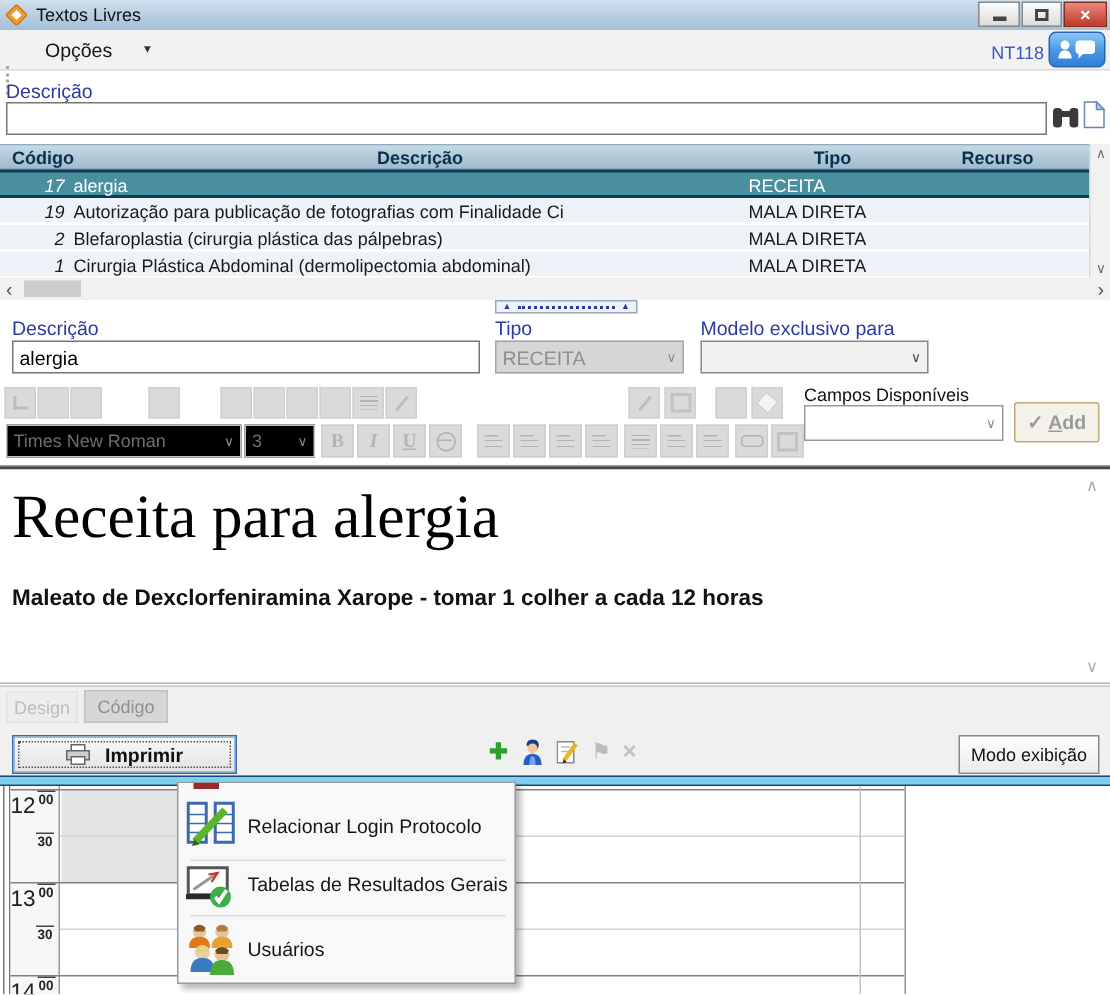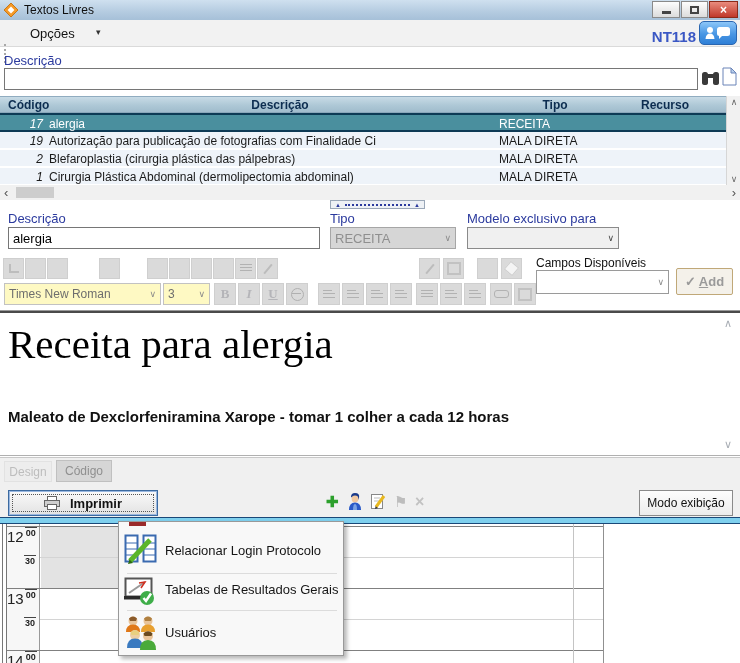--- a/index.html
+++ b/index.html
@@ -20,21 +20,21 @@
   .btn-close{left:709px;width:29px;background:linear-gradient(180deg,#e98b7d,#c0392b);border-color:#8a2a1a;
     color:#fff;font-weight:bold;font-size:12px;}
   .glyph-min{width:9px;height:3px;background:#444;margin-top:6px;}
   .glyph-max{width:9px;height:8px;border:2px solid #444;box-sizing:border-box;}
 
   
   .menubar{left:0;top:20px;width:740px;height:27px;background:#f2f2f2;border-bottom:1px solid #dadada;box-sizing:border-box;}
   .grip{left:4px;top:24px;height:19px;width:0;border-left:2px dotted #a8a8a8;}
   .opcoes{left:30px;top:26px;font-size:13px;color:#141414;}
   .opcoes-caret{left:96px;top:27px;font-size:9px;color:#333;}
-  .nt-code{right:44px;top:28px;font-size:15px;font-weight:bold;color:#3a57c4;}
+  .nt-code{right:44px;top:28px;font-size:12px;font-weight:normal;color:#3a57c4;}
   .chat-btn{left:699px;top:21px;width:38px;height:24px;border-radius:5px;border:1px solid #2a66b0;box-sizing:border-box;
     background:linear-gradient(180deg,#8cc6f8 0%,#4896e4 55%,#2f7fd6 100%);display:flex;align-items:center;justify-content:center;}
 
   
   .lbl-navy{color:#2b3a9e;font-size:13px;}
   .search-label{left:4px;top:53px;}
   .search-input{left:4px;top:68px;width:694px;height:22px;border:1px solid #767676;box-sizing:border-box;
     font:13px "Liberation Sans",sans-serif;padding:0 4px;}
   .binoc{left:702px;top:71px;}
   .newdoc{left:722px;top:67px;}
@@ -75,21 +75,21 @@
   .f-tipo-select{left:330px;top:227px;width:126px;background:#d6d6d6;border:1px solid #a6a6a6;color:#8f8f8f;}
   .f-modelo-label{left:467px;top:211px;}
   .f-modelo-select{left:467px;top:227px;width:152px;background:#f0f0f0;border:1px solid #8a8a8a;color:#444;}
   .sel-chev{margin-left:auto;font-size:9px;color:#8a8a8a;}
   .f-modelo-select .sel-chev{color:#444;}
 
   
   .tbtn{position:absolute;width:21px;height:21px;background:#dadada;border:1px solid #cfcfcf;box-sizing:border-box;
     display:flex;align-items:center;justify-content:center;color:#b4b4b8;}
   .tbtn2{top:283px;width:22px;height:22px;}
-  .ddbox{position:absolute;top:283px;height:22px;background:#fef9c3;border:1px solid #c2c2c2;box-sizing:border-box;
+  .ddbox{position:absolute;top:283px;height:22px;background:#000000;border:1px solid #c2c2c2;box-sizing:border-box;
     display:flex;align-items:center;padding:0 4px;color:#6e6e6e;font-size:12px;}
   .lines{width:12px;height:9px;}
   .l-left{background:repeating-linear-gradient(180deg,#b2b2b2 0 1px,transparent 1px 3px);}
   .l-short{background:
      linear-gradient(90deg,#b2b2b2 0 9px,transparent 9px) 0 0/12px 1px no-repeat,
      repeating-linear-gradient(180deg,transparent 0 3px,#b2b2b2 3px 4px);}
   .serifbtn{font-family:"Liberation Serif",serif;font-size:13px;font-weight:bold;}
   .globe{width:11px;height:11px;border:1px solid #b0b0b0;border-radius:50%;position:relative;}
   .globe:before{content:"";position:absolute;left:0;top:4px;width:9px;height:1px;background:#b0b0b0;}
   .pencil-gl{width:2px;height:12px;background:#bcbcbc;transform:rotate(40deg);}
@@ -102,21 +102,21 @@
   .add-btn{left:676px;top:268px;width:57px;height:27px;background:#f4f1ea;border:1px solid #c0a878;border-radius:2px;
     box-sizing:border-box;display:flex;align-items:center;justify-content:center;gap:3px;color:#9a9a9a;font-size:13px;font-weight:bold;}
   .add-check{color:#9a9a9a;font-size:13px;}
   .u{text-decoration:underline;}
 
   .dark-sep{left:0;top:310px;width:740px;height:3px;background:#4a4a4a;border-top:1px solid #9a9a9a;box-sizing:border-box;}
 
   
   .editor{left:0;top:313px;width:740px;height:143px;background:#fff;border-bottom:1px solid #b0b0b0;box-sizing:border-box;}
   .ed-heading{left:8px;top:320px;font-family:"Liberation Serif",serif;font-size:41px;color:#000;}
-  .ed-body{left:8px;top:408px;font-size:15px;font-weight:bold;color:#111;}
+  .ed-body{left:8px;top:390px;font-size:15px;font-weight:bold;color:#111;}
   .ed-arr{left:724px;color:#a8adb4;font-size:11px;}
 
   
   .lower{left:0;top:457px;width:740px;height:60px;background:#f0f0f0;border-top:1px solid #c8c8c8;box-sizing:border-box;}
   .tab{position:absolute;height:21px;box-sizing:border-box;display:flex;align-items:center;justify-content:center;font-size:12px;}
   .tab-design{left:4px;top:461px;width:48px;color:#bdbdbd;background:#ededed;border:1px solid #e2e2e2;}
   .tab-codigo{left:56px;top:460px;width:56px;height:22px;color:#8f8f8f;background:#d6d6d6;border:1px solid #c0c0c0;}
   .imprimir-btn{left:8px;top:490px;width:150px;height:26px;background:linear-gradient(180deg,#fafafa,#e2e2e2);
     border:1px solid #3c6aa0;box-shadow:inset 0 0 0 1px #9ab8e0;box-sizing:border-box;
     display:flex;align-items:center;justify-content:center;gap:10px;font-size:13px;font-weight:bold;color:#111;

